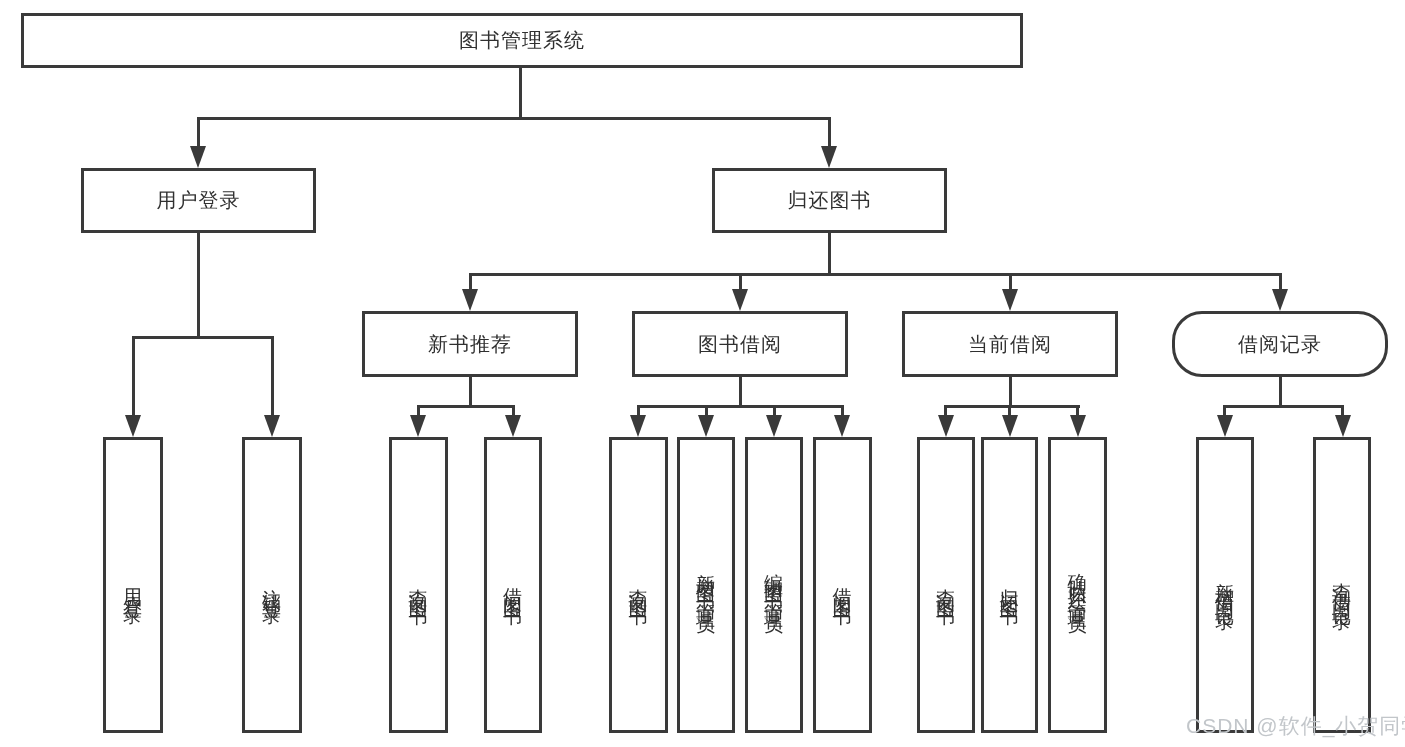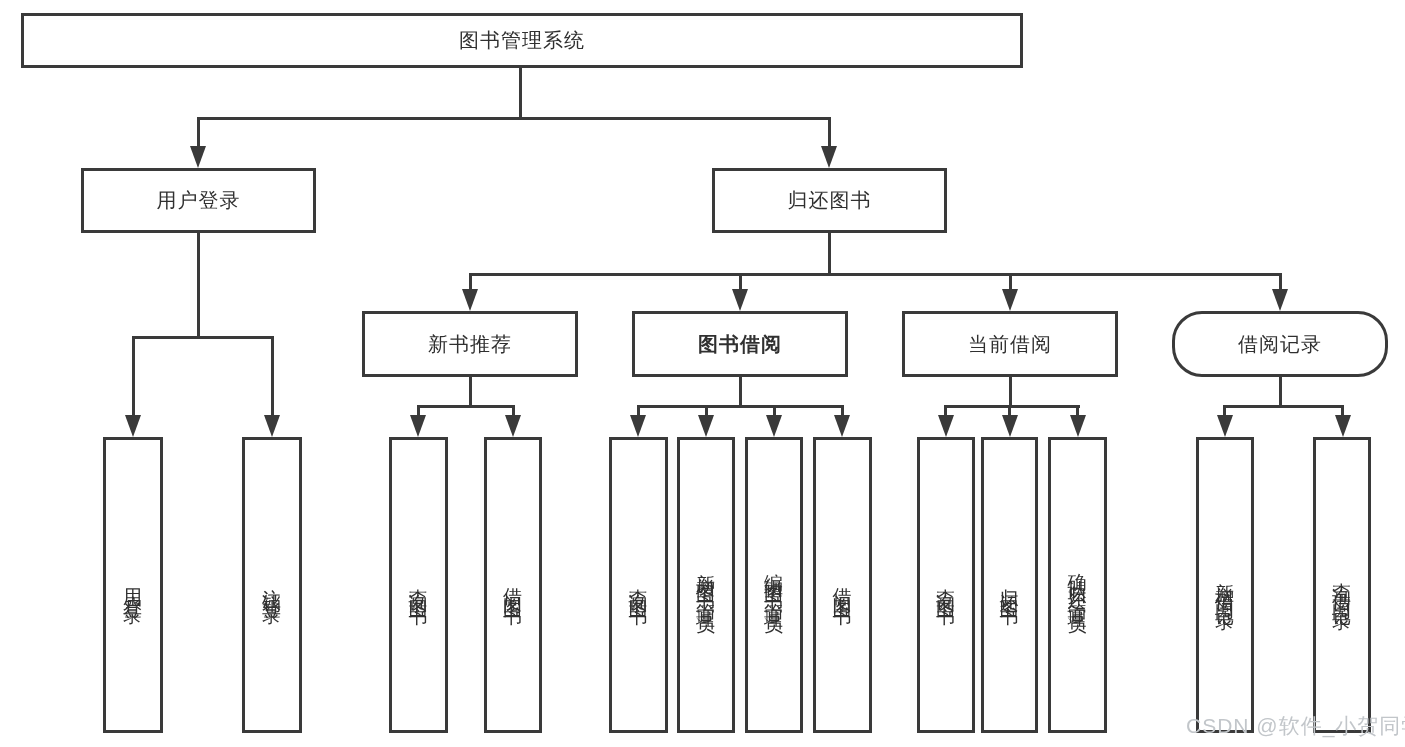--- a/index.html
+++ b/index.html
@@ -111,21 +111,21 @@
   <div class="line vline" style="left:1009px; top:273px; height:18px;"></div>
   <div class="line vline" style="left:1279px; top:273px; height:18px;"></div>
   <div class="arrow" style="left:462px; top:289px;"></div>
   <div class="arrow" style="left:732px; top:289px;"></div>
   <div class="arrow" style="left:1002px; top:289px;"></div>
   <div class="arrow" style="left:1272px; top:289px;"></div>
 
   <div class="node" style="left:362px; top:311px; width:216px; height:66px;">
     <span>新书推荐</span>
   </div>
-  <div class="node" style="left:632px; top:311px; width:216px; height:66px;font-weight:bold;">
+  <div class="node" style="left:632px; top:311px; width:216px; height:66px;">
     <span>图书借阅</span>
   </div>
   <div class="node" style="left:902px; top:311px; width:216px; height:66px;font-family:Liberation Serif, serif;">
     <span>当前借阅</span>
   </div>
   <div class="node" style="left:1172px; top:311px; width:216px; height:66px;border-radius:30px;">
     <span>借阅记录</span>
   </div>
 
   <div class="line vline" style="left:469px; top:377px; height:31px;"></div>

